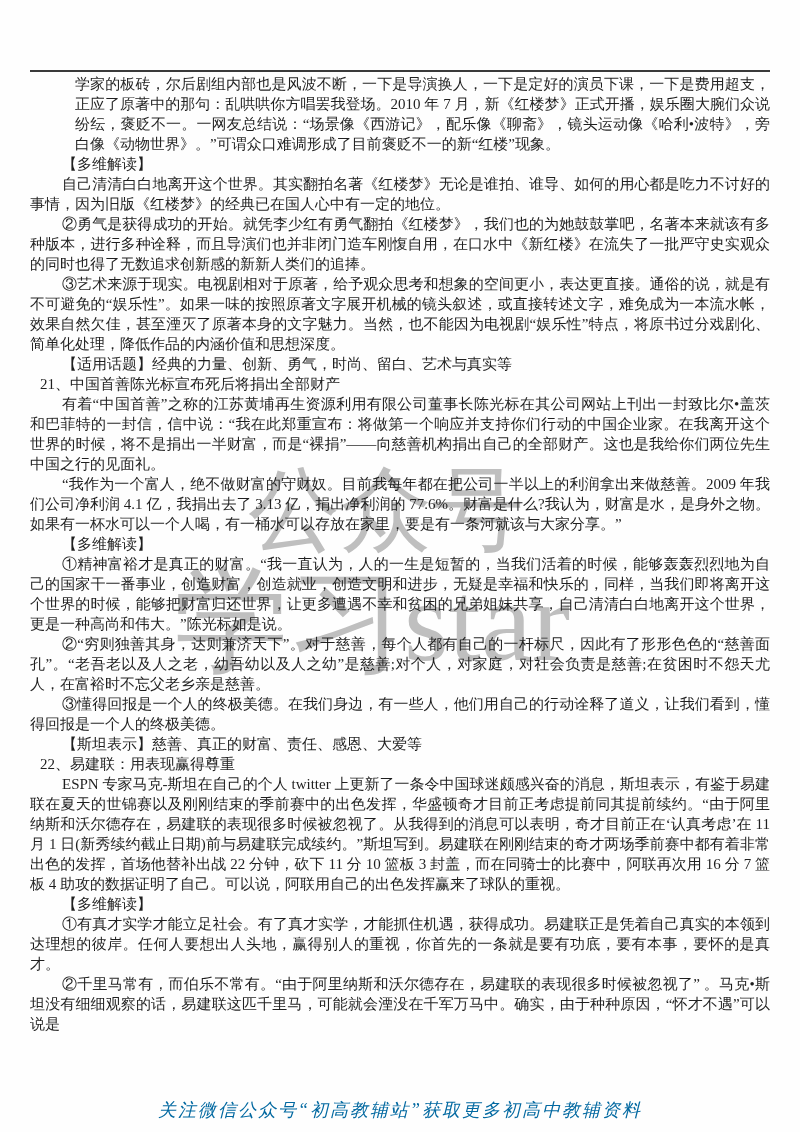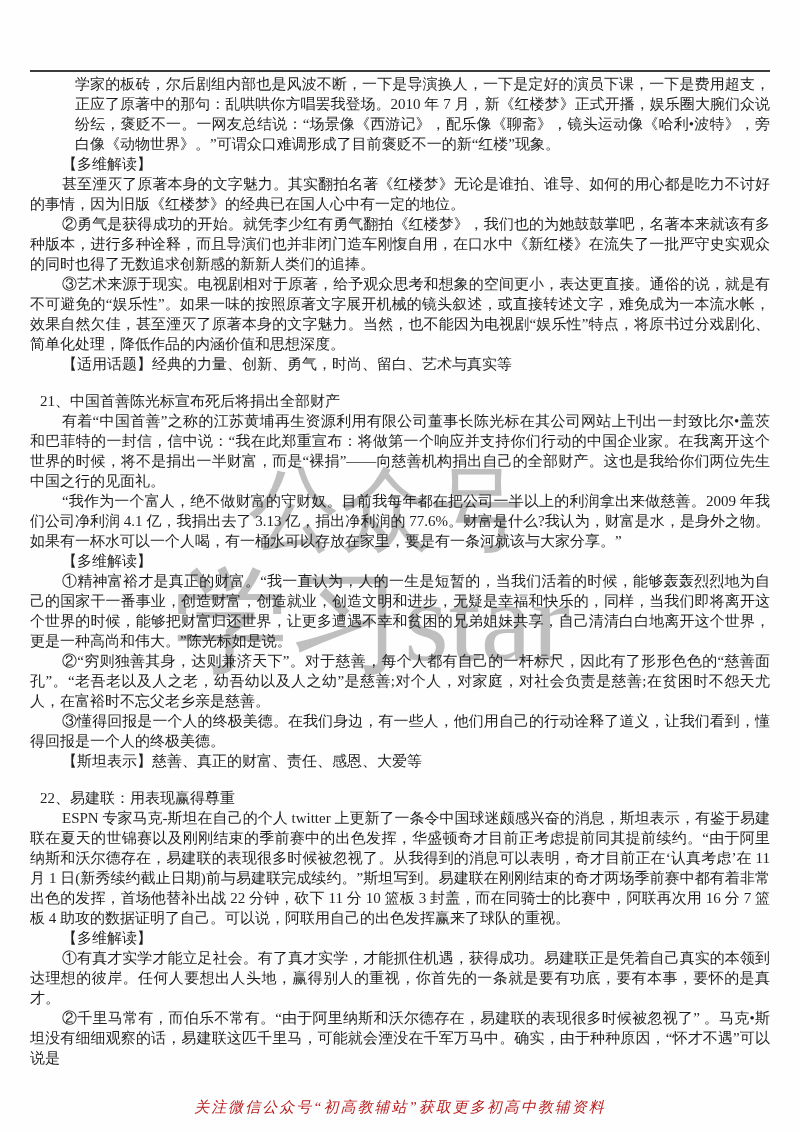--- a/index.html
+++ b/index.html
@@ -33,21 +33,21 @@
     z-index: 2;
     font-size: 15px;
     line-height: 20px;
     text-align: justify;
     letter-spacing: 0;
   }
   .para { margin: 0; padding: 0; }
   .para.cont    { text-indent: 0; margin-left: 45px; }
   .para.body    { text-indent: 32px; }
   .para.label   { text-indent: 32px; }
-  .para.heading { text-indent: 10px; margin-top: 17px; }
+  .para.heading { text-indent: 10px; }
   .watermark {
     position: absolute;
     inset: 0;
     z-index: 1;
     pointer-events: none;
     color: rgba(128,128,128,0.5);
     font-family: "Liberation Serif", "DejaVu Serif", serif;
     margin-top: 16px;
   }
   .wm-line1 {
@@ -67,42 +67,42 @@
     line-height: 1;
     white-space: nowrap;
   }
   .footer {
     position: absolute;
     left: 0;
     right: 0;
     top: 1098px;
     z-index: 2;
     text-align: center;
-    font-size: 15px;
+    font-size: 18px;
     letter-spacing: 2px;
     font-style: italic;
-    color: #b91c1c;
+    color: #0369a1;
   }
 </style>
 </head>
 <body>
 
 <div class="page">
 
   <div class="header-rule"></div>
 
   <div class="watermark">
     <div class="wm-line1">公众号</div>
     <div class="wm-line2">学习star</div>
   </div>
 
   <div class="content">
       <p class="para cont">学家的板砖，尔后剧组内部也是风波不断，一下是导演换人，一下是定好的演员下课，一下是费用超支，正应了原著中的那句：乱哄哄你方唱罢我登场。2010 年 7 月，新《红楼梦》正式开播，娱乐圈大腕们众说纷纭，褒贬不一。一网友总结说：“场景像《西游记》，配乐像《聊斋》，镜头运动像《哈利•波特》，旁白像《动物世界》。”可谓众口难调形成了目前褒贬不一的新“红楼”现象。</p>
       <p class="para label">【多维解读】</p>
-      <p class="para body">甚至湮灭了原著本身的文字魅力。其实翻拍名著《红楼梦》无论是谁拍、谁导、如何的用心都是吃力不讨好的事情，因为旧版《红楼梦》的经典已在国人心中有一定的地位。</p>
+      <p class="para body">自己清清白白地离开这个世界。其实翻拍名著《红楼梦》无论是谁拍、谁导、如何的用心都是吃力不讨好的事情，因为旧版《红楼梦》的经典已在国人心中有一定的地位。</p>
       <p class="para body">②勇气是获得成功的开始。就凭李少红有勇气翻拍《红楼梦》，我们也的为她鼓鼓掌吧，名著本来就该有多种版本，进行多种诠释，而且导演们也并非闭门造车刚愎自用，在口水中《新红楼》在流失了一批严守史实观众的同时也得了无数追求创新感的新新人类们的追捧。</p>
       <p class="para body">③艺术来源于现实。电视剧相对于原著，给予观众思考和想象的空间更小，表达更直接。通俗的说，就是有不可避免的“娱乐性”。如果一味的按照原著文字展开机械的镜头叙述，或直接转述文字，难免成为一本流水帐，效果自然欠佳，甚至湮灭了原著本身的文字魅力。当然，也不能因为电视剧“娱乐性”特点，将原书过分戏剧化、简单化处理，降低作品的内涵价值和思想深度。</p>
       <p class="para body">【适用话题】经典的力量、创新、勇气，时尚、留白、艺术与真实等</p>
       <p class="para heading">21、中国首善陈光标宣布死后将捐出全部财产</p>
       <p class="para body">有着“中国首善”之称的江苏黄埔再生资源利用有限公司董事长陈光标在其公司网站上刊出一封致比尔•盖茨和巴菲特的一封信，信中说：“我在此郑重宣布：将做第一个响应并支持你们行动的中国企业家。在我离开这个世界的时候，将不是捐出一半财富，而是“裸捐”——向慈善机构捐出自己的全部财产。这也是我给你们两位先生中国之行的见面礼。</p>
       <p class="para body">“我作为一个富人，绝不做财富的守财奴。目前我每年都在把公司一半以上的利润拿出来做慈善。2009 年我们公司净利润 4.1 亿，我捐出去了 3.13 亿，捐出净利润的 77.6%。财富是什么?我认为，财富是水，是身外之物。如果有一杯水可以一个人喝，有一桶水可以存放在家里，要是有一条河就该与大家分享。”</p>
       <p class="para label">【多维解读】</p>
       <p class="para body">①精神富裕才是真正的财富。“我一直认为，人的一生是短暂的，当我们活着的时候，能够轰轰烈烈地为自己的国家干一番事业，创造财富，创造就业，创造文明和进步，无疑是幸福和快乐的，同样，当我们即将离开这个世界的时候，能够把财富归还世界，让更多遭遇不幸和贫困的兄弟姐妹共享，自己清清白白地离开这个世界，更是一种高尚和伟大。”陈光标如是说。</p>
       <p class="para body">②“穷则独善其身，达则兼济天下”。对于慈善，每个人都有自己的一杆标尺，因此有了形形色色的“慈善面孔”。“老吾老以及人之老，幼吾幼以及人之幼”是慈善;对个人，对家庭，对社会负责是慈善;在贫困时不怨天尤人，在富裕时不忘父老乡亲是慈善。</p>
       <p class="para body">③懂得回报是一个人的终极美德。在我们身边，有一些人，他们用自己的行动诠释了道义，让我们看到，懂得回报是一个人的终极美德。</p>

